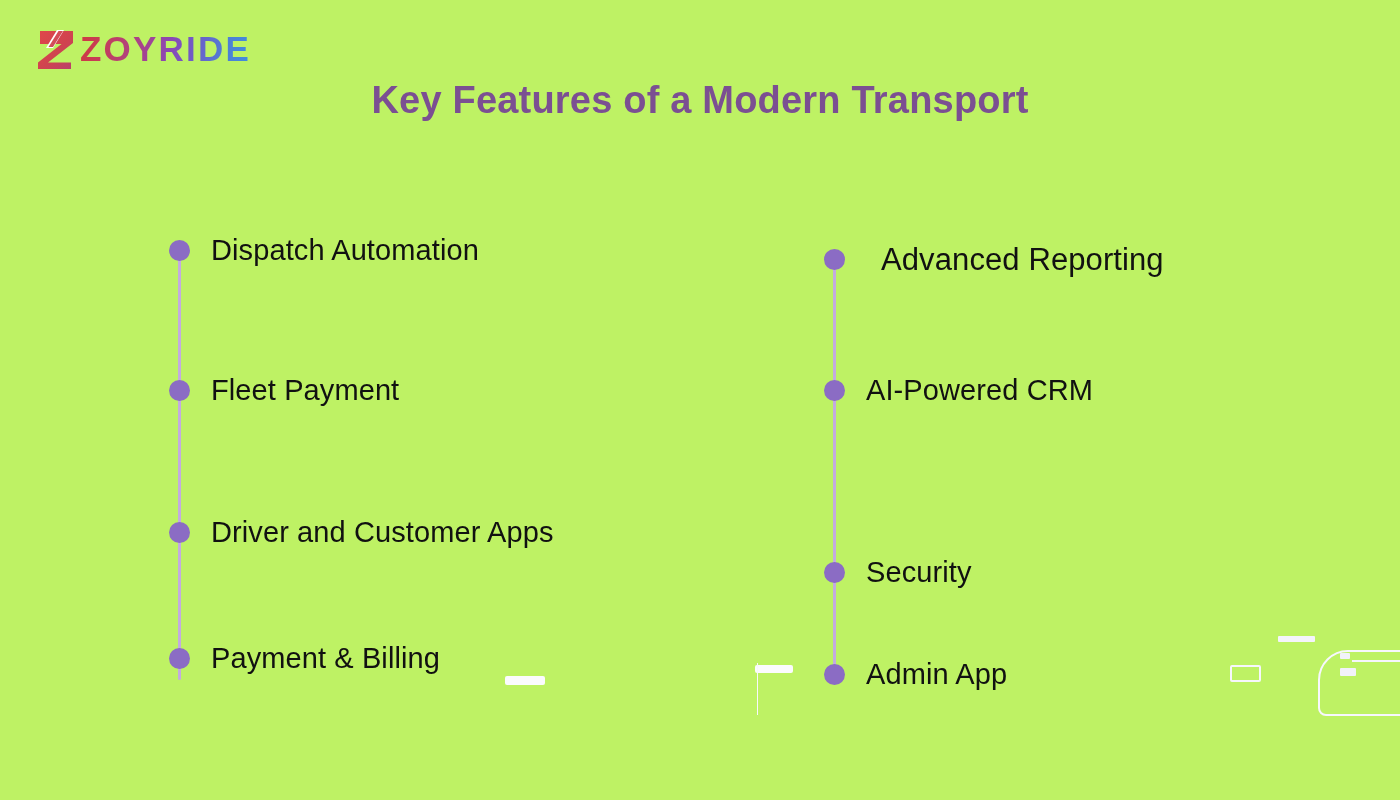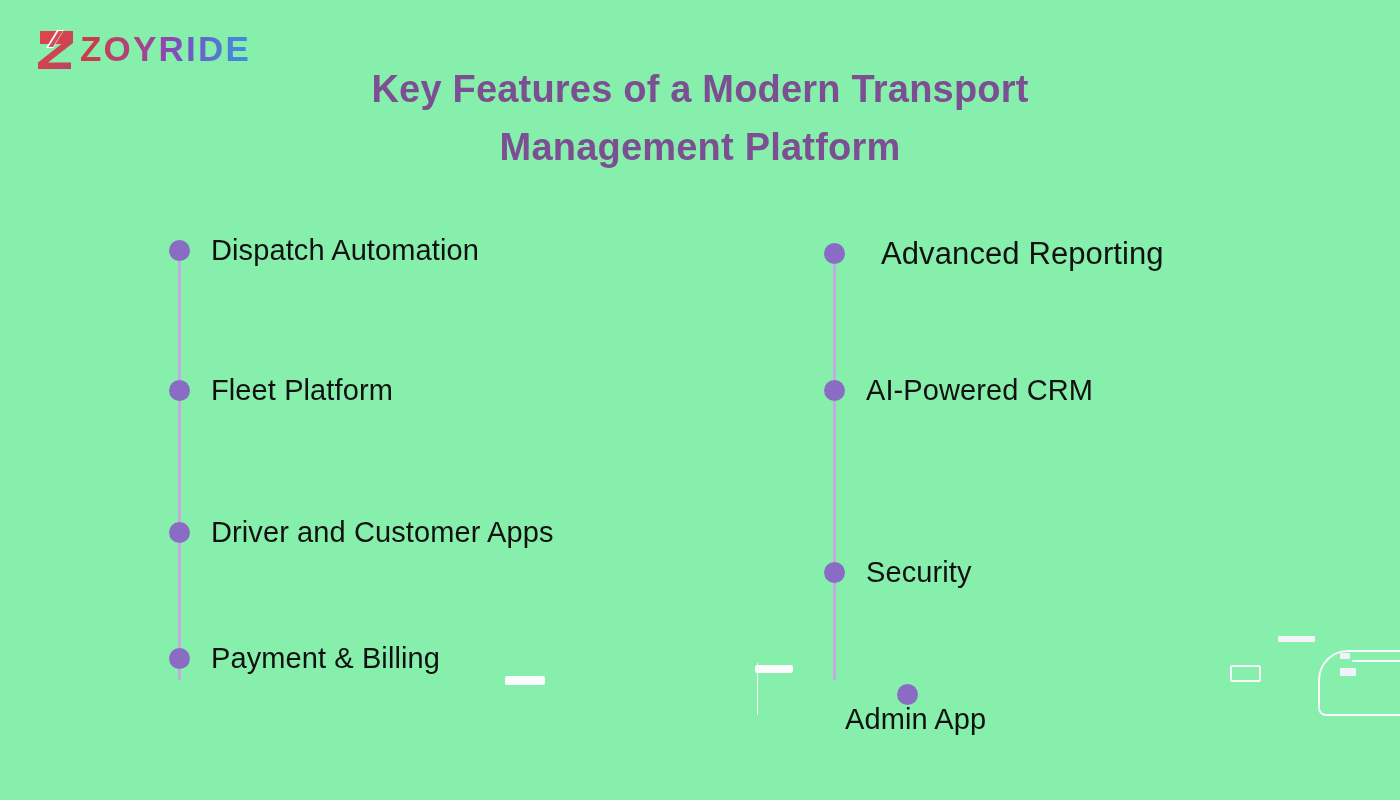--- a/index.html
+++ b/index.html
@@ -14,21 +14,21 @@
     font-family: "Liberation Sans", sans-serif;
     overflow: hidden;
     position: relative;
   }
 
   .slide {
     position: absolute;
     inset: 0;
     width: 1400px;
     height: 800px;
-    background: #86efac;
+    background: #bef264;
     overflow: hidden;
   }
 
   
   .deco-layer {
     position: absolute;
     inset: 0;
     pointer-events: none;
     z-index: 0;
   }
@@ -89,21 +89,21 @@
     color: transparent;
     -webkit-text-fill-color: transparent;
     position: relative;
     top: 1px;
   }
 
   
   .title {
     position: absolute;
     left: 280px;
-    top: 35px;
+    top: 46px;
     width: 840px;
     text-align: center;
     color: #7b4f92;
     font-size: 38px;
     font-weight: 700;
     line-height: 58px;
     letter-spacing: 0.2px;
     z-index: 3;
   }
   .title .title-line { display: block; white-space: nowrap; }
@@ -159,24 +159,24 @@
   }
 
   
   .column-left  .item-0 { top: 0px;   }
   .column-left  .item-1 { top: 140px; }
   .column-left  .item-2 { top: 282px; }
   .column-left  .item-3 { top: 408px; }
   .column-left  .feature-label { margin-left: 25px; }
 
   
-  .column-right .item-0 { top: 2px;   }
+  .column-right .item-0 { top: 8px;   }
   .column-right .item-1 { top: 140px; justify-content: flex-end; }
   .column-right .item-2 { top: 283px; margin-top: 39px; }
-  .column-right .item-3 { top: 448px; flex-direction: column; }
+  .column-right .item-3 { top: 424px; }
   .column-right .feature-label { margin-left: 25px; }
 
   
   .column-right .item-0 .feature-label {
     font-size: 31px;
     margin-left: 40px;
   }
 </style>
 </head>
 <body>
@@ -206,36 +206,35 @@
       </defs>
       <path d="M7 7 L40 7 L40 13.5 L18.5 13.5 L40 13.5 L40 19 L15 38.5 L38 38.5 L38 45 L5 45 L5 38.5 L28.5 20 L7 20 Z" fill="url(#zgrad)"></path>
       <path d="M24 6 L31 6 L20 24 L13 24 Z" fill="#ffffff"></path>
       <path d="M25.5 7 L30 7 L20 23 L15.5 23 Z" fill="url(#zgrad)" opacity="0.95"></path>
     </svg>
     <span class="logo-word">ZOYRIDE</span>
   </div>
 
   <h1 class="title">
     <span class="title-line">Key Features of a Modern Transport</span>
-    <span class="title-line">Management Platform</span>
   </h1>
 
   <div class="columns">
 
     <div class="column column-left">
       <div class="timeline-line"></div>
 
       <div class="feature-item item-0">
         <span class="bullet"></span>
         <span class="feature-label">Dispatch Automation</span>
       </div>
 
       <div class="feature-item item-1">
         <span class="bullet"></span>
-        <span class="feature-label">Fleet Platform</span>
+        <span class="feature-label">Fleet Payment</span>
       </div>
 
       <div class="feature-item item-2">
         <span class="bullet"></span>
         <span class="feature-label">Driver and Customer Apps</span>
       </div>
 
       <div class="feature-item item-3">
         <span class="bullet"></span>
         <span class="feature-label">Payment &amp; Billing</span>

